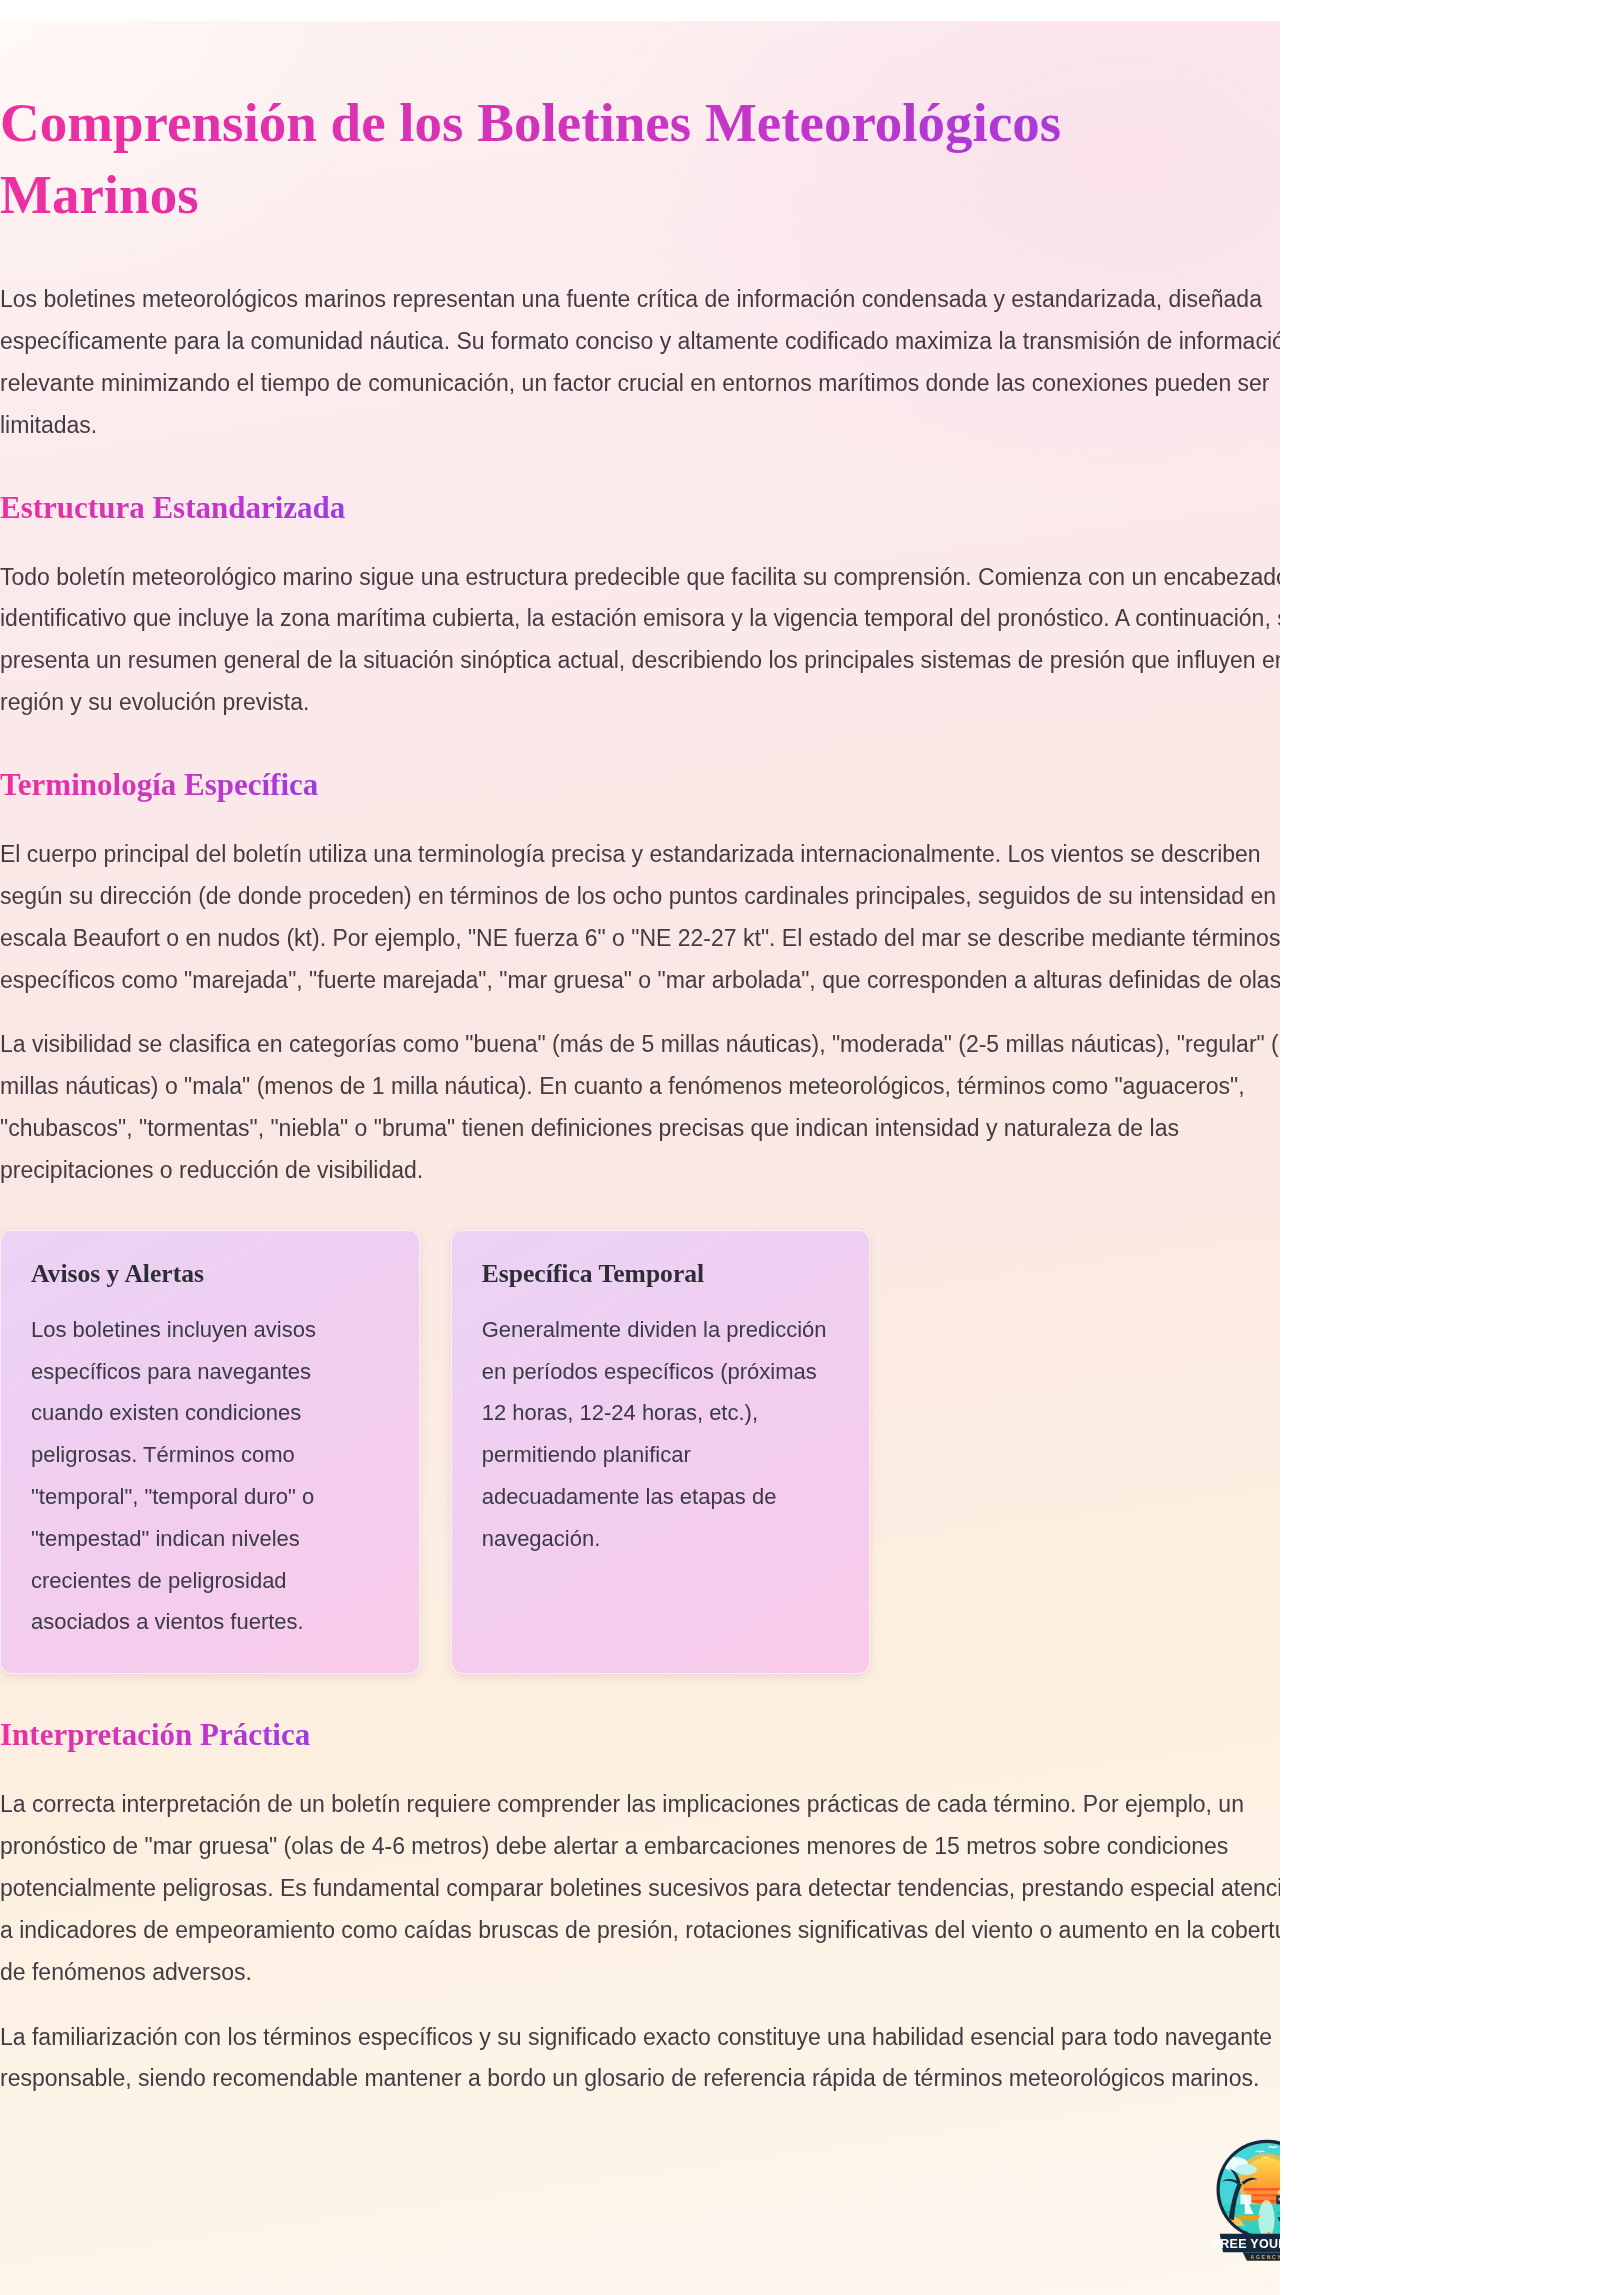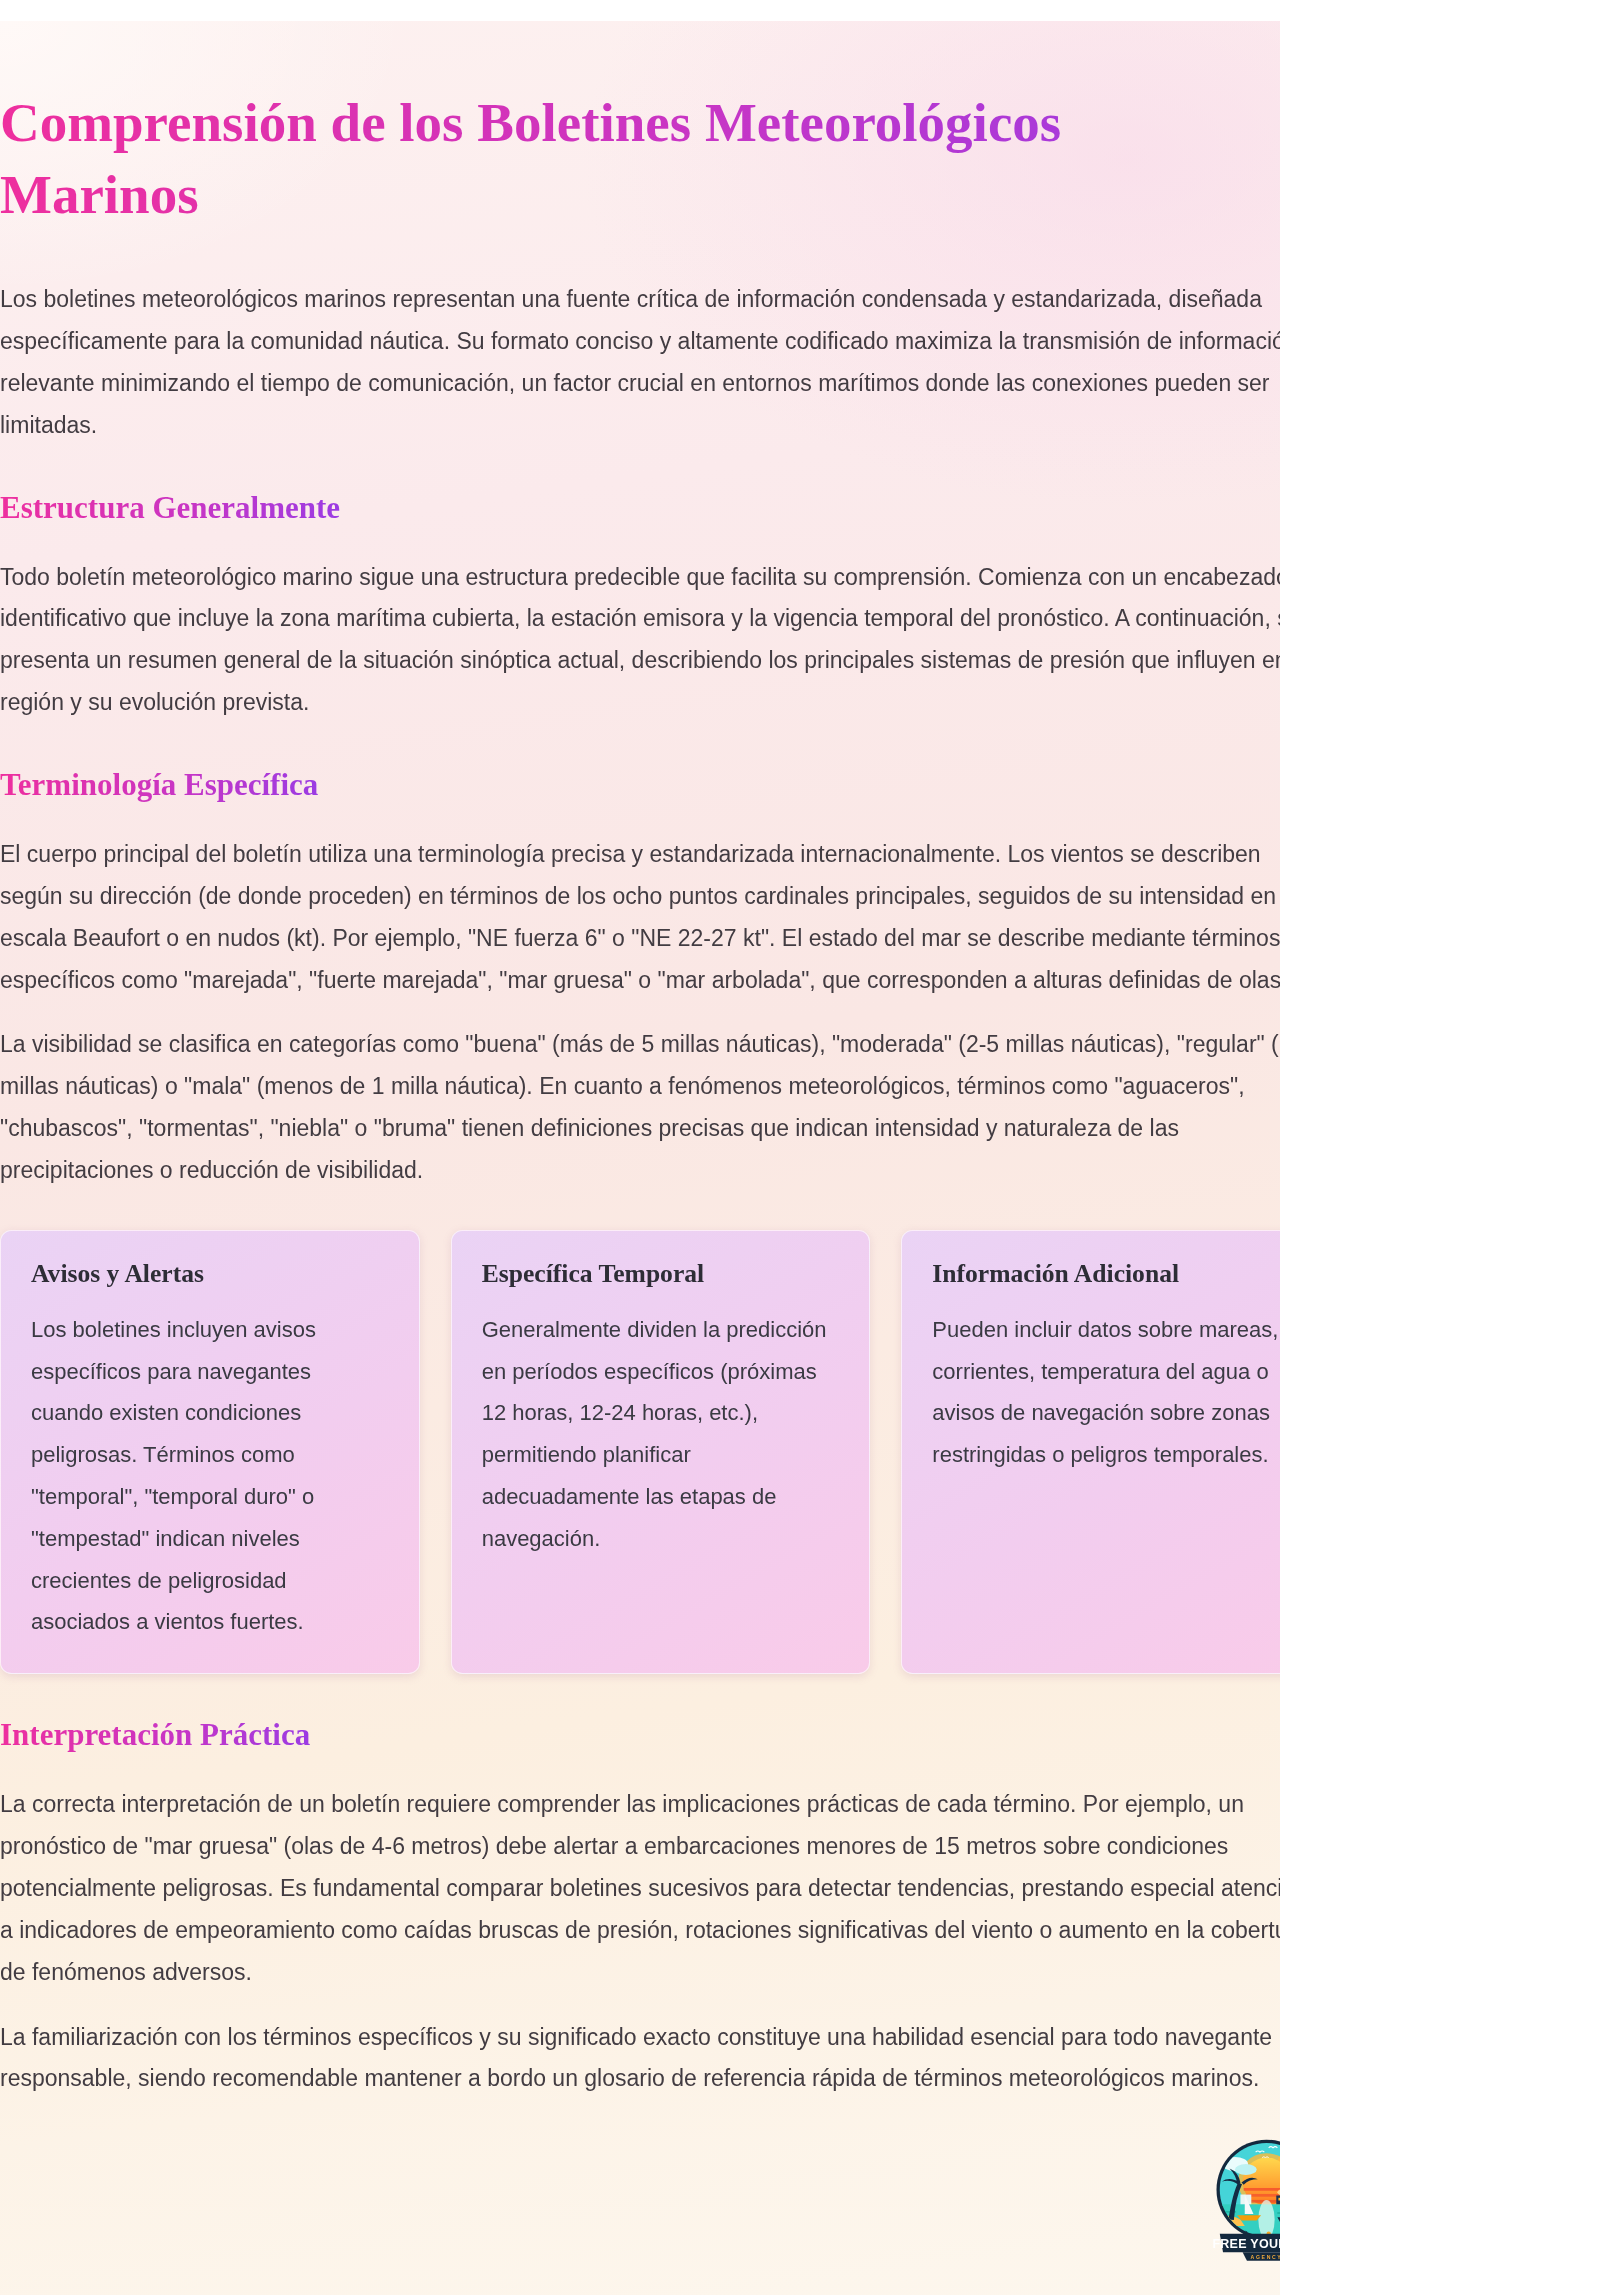--- a/index.html
+++ b/index.html
@@ -67,39 +67,35 @@
 </head>
 <body>
 
 <div class="page">
   <div class="content">
 
     <h1 class="page-title grad-text">Comprensión de los Boletines Meteorológicos Marinos</h1>
 
     <p class="body-par">Los boletines meteorológicos marinos representan una fuente crítica de información condensada y estandarizada, diseñada específicamente para la comunidad náutica. Su formato conciso y altamente codificado maximiza la transmisión de información relevante minimizando el tiempo de comunicación, un factor crucial en entornos marítimos donde las conexiones pueden ser limitadas.</p>
 
-    <h2 class="section-heading grad-text">Estructura Generalmente</h2>
+    <h2 class="section-heading grad-text">Estructura Estandarizada</h2>
     <p class="body-par">Todo boletín meteorológico marino sigue una estructura predecible que facilita su comprensión. Comienza con un encabezado identificativo que incluye la zona marítima cubierta, la estación emisora y la vigencia temporal del pronóstico. A continuación, se presenta un resumen general de la situación sinóptica actual, describiendo los principales sistemas de presión que influyen en la región y su evolución prevista.</p>
 
     <h2 class="section-heading grad-text">Terminología Específica</h2>
     <p class="body-par">El cuerpo principal del boletín utiliza una terminología precisa y estandarizada internacionalmente. Los vientos se describen según su dirección (de donde proceden) en términos de los ocho puntos cardinales principales, seguidos de su intensidad en la escala Beaufort o en nudos (kt). Por ejemplo, "NE fuerza 6" o "NE 22-27 kt". El estado del mar se describe mediante términos específicos como "marejada", "fuerte marejada", "mar gruesa" o "mar arbolada", que corresponden a alturas definidas de olas.</p>
     <p class="body-par">La visibilidad se clasifica en categorías como "buena" (más de 5 millas náuticas), "moderada" (2-5 millas náuticas), "regular" (1-2 millas náuticas) o "mala" (menos de 1 milla náutica). En cuanto a fenómenos meteorológicos, términos como "aguaceros", "chubascos", "tormentas", "niebla" o "bruma" tienen definiciones precisas que indican intensidad y naturaleza de las precipitaciones o reducción de visibilidad.</p>
 
     <div class="cards-row">
       <div class="card">
         <h3>Avisos y Alertas</h3>
         <p>Los boletines incluyen avisos específicos para navegantes cuando existen condiciones peligrosas. Términos como "temporal", "temporal duro" o "tempestad" indican niveles crecientes de peligrosidad asociados a vientos fuertes.</p>
       </div>
       <div class="card">
         <h3>Específica Temporal</h3>
         <p>Generalmente dividen la predicción en períodos específicos (próximas 12 horas, 12-24 horas, etc.), permitiendo planificar adecuadamente las etapas de navegación.</p>
-      </div>
-      <div class="card">
-        <h3>Información Adicional</h3>
-        <p>Pueden incluir datos sobre mareas, corrientes, temperatura del agua o avisos de navegación sobre zonas restringidas o peligros temporales.</p>
       </div>
     </div>
 
     <h2 class="section-heading grad-text">Interpretación Práctica</h2>
     <p class="body-par">La correcta interpretación de un boletín requiere comprender las implicaciones prácticas de cada término. Por ejemplo, un pronóstico de "mar gruesa" (olas de 4-6 metros) debe alertar a embarcaciones menores de 15 metros sobre condiciones potencialmente peligrosas. Es fundamental comparar boletines sucesivos para detectar tendencias, prestando especial atención a indicadores de empeoramiento como caídas bruscas de presión, rotaciones significativas del viento o aumento en la cobertura de fenómenos adversos.</p>
     <p class="body-par">La familiarización con los términos específicos y su significado exacto constituye una habilidad esencial para todo navegante responsable, siendo recomendable mantener a bordo un glosario de referencia rápida de términos meteorológicos marinos.</p>
 
     <div class="logo-wrap">
       <svg width="109" height="125" viewBox="0 0 200 230" aria-label="logo">
         <defs>

